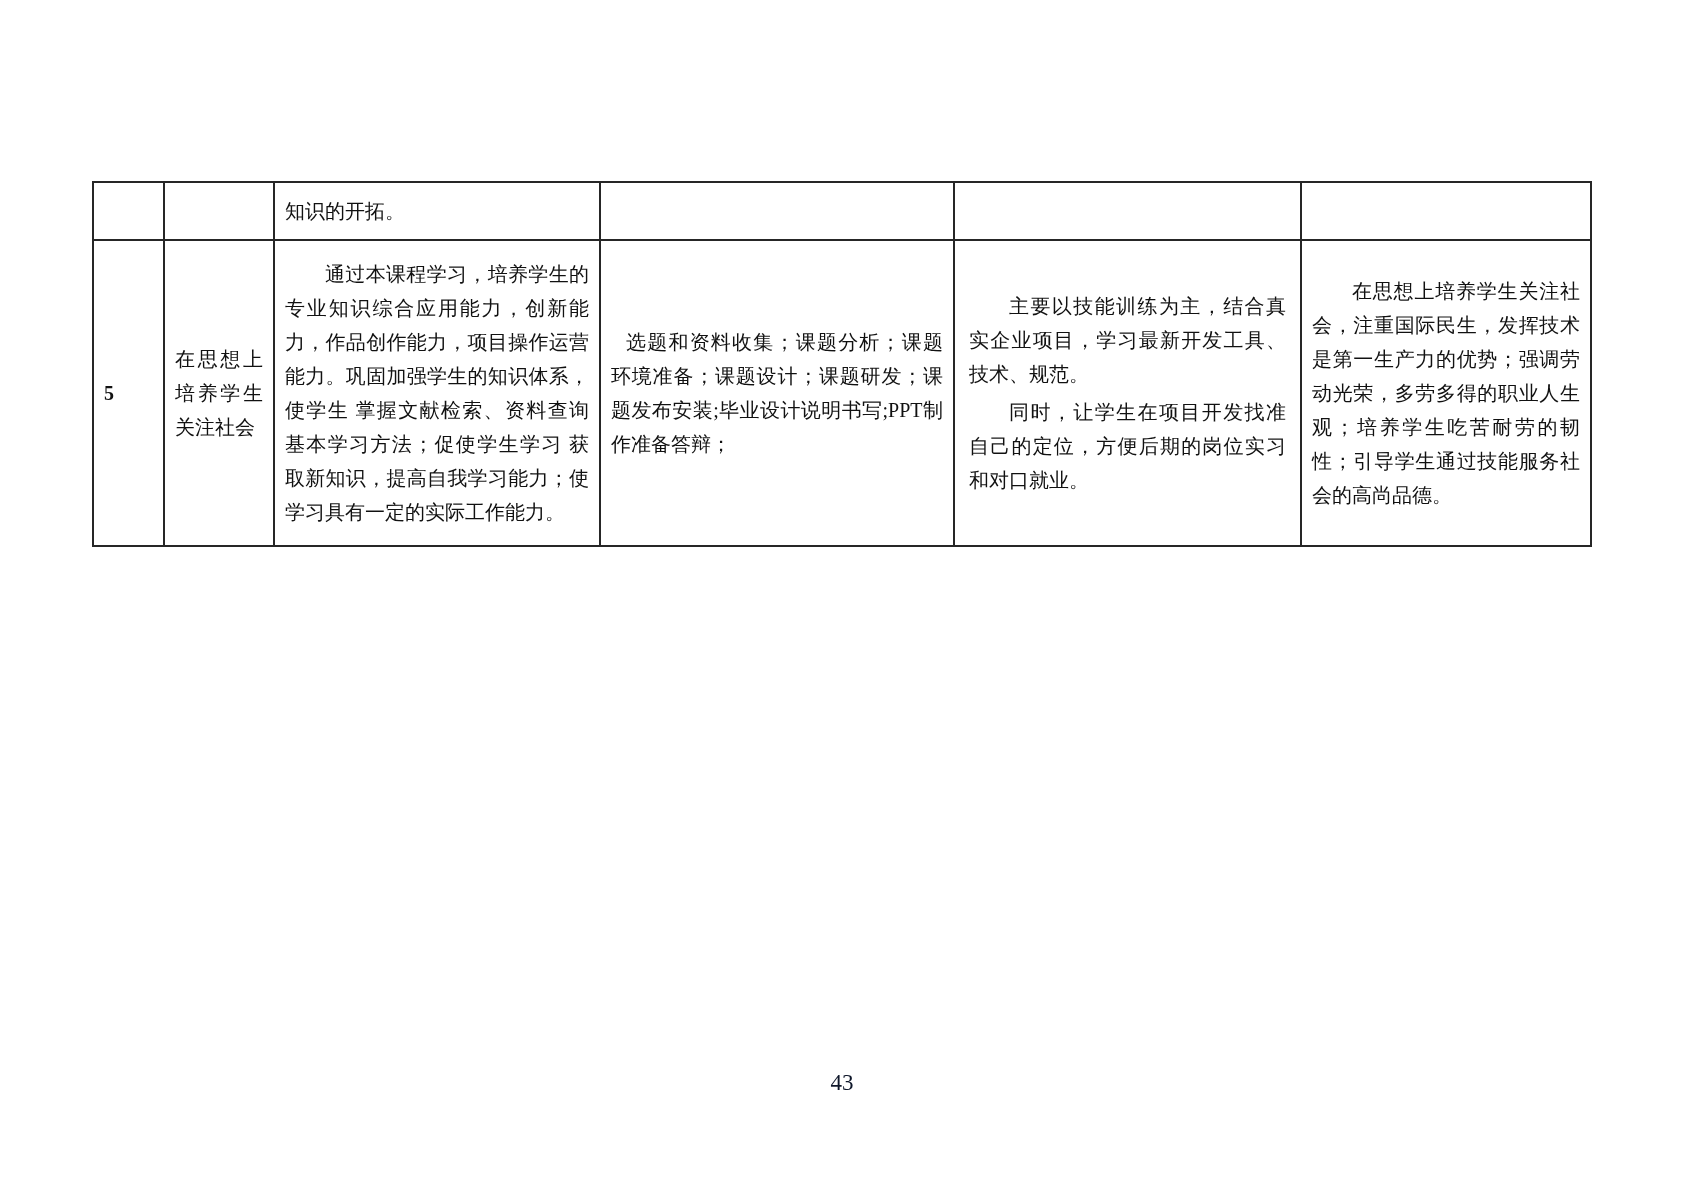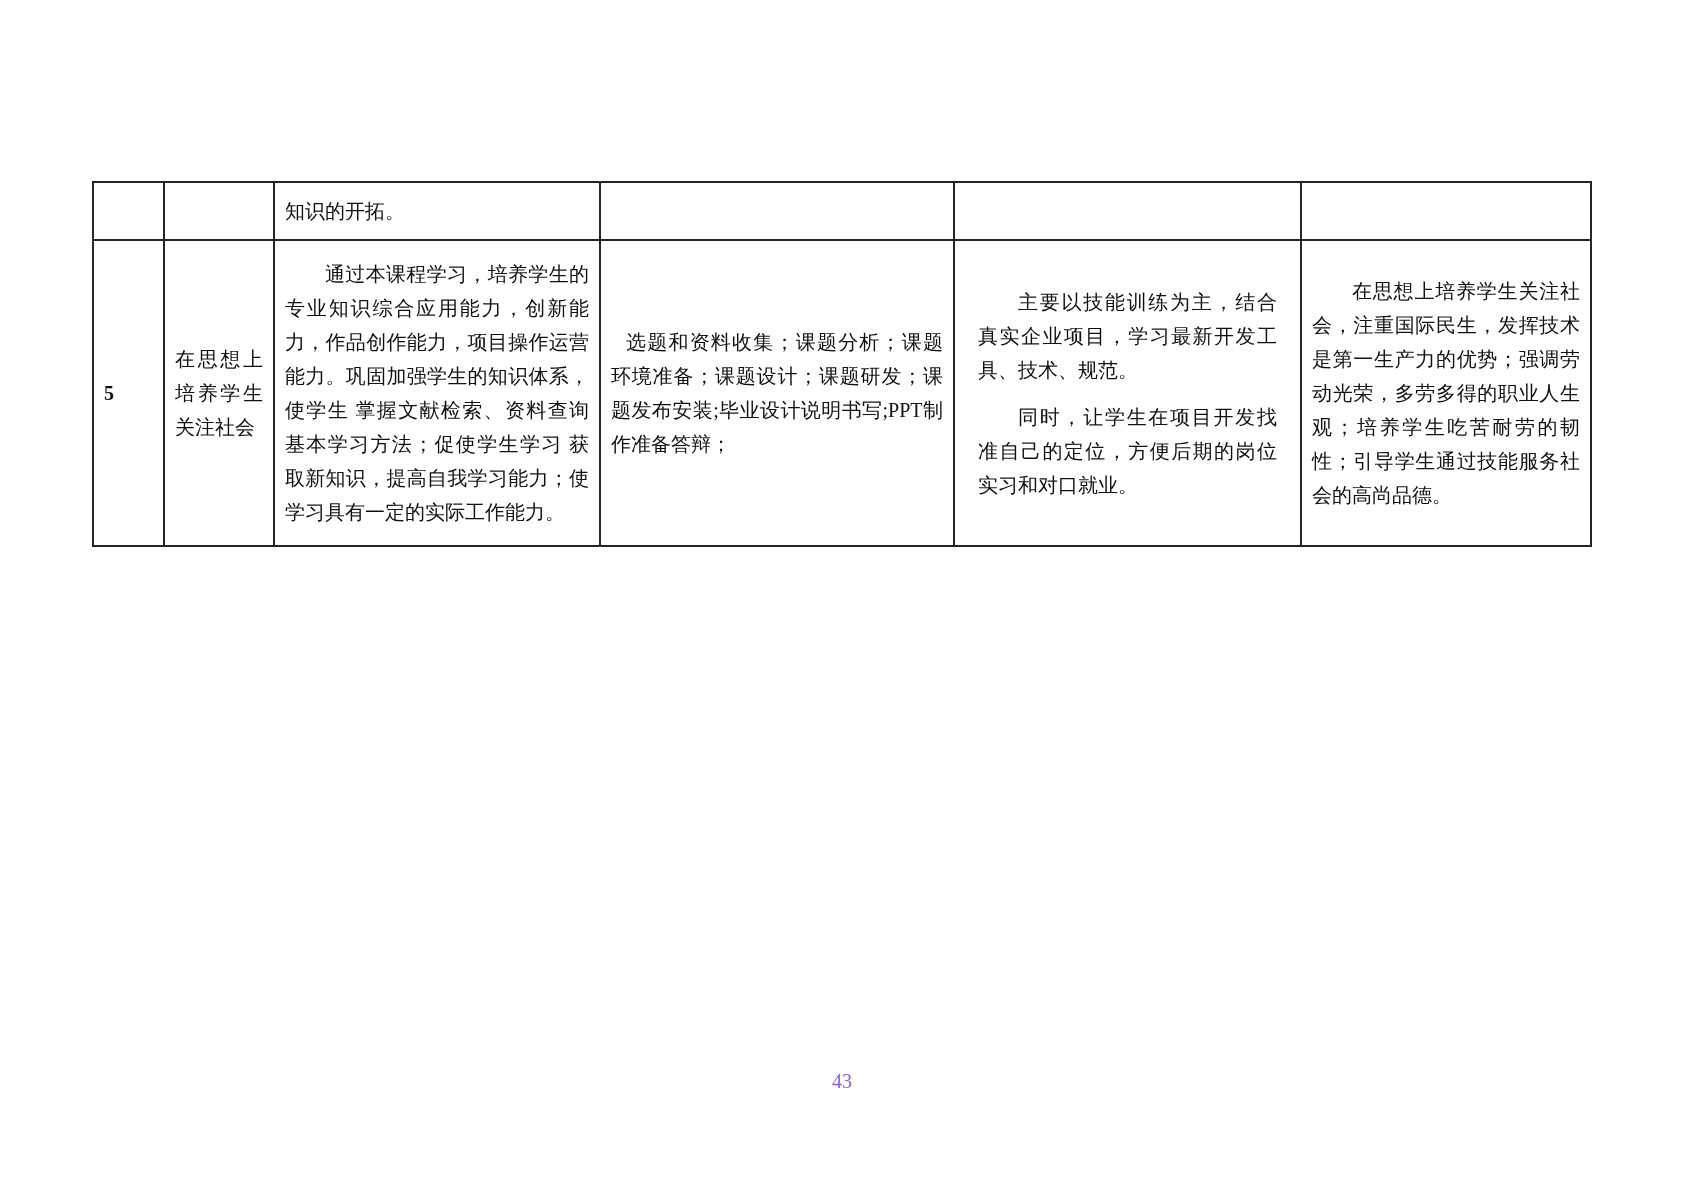--- a/index.html
+++ b/index.html
@@ -49,34 +49,34 @@
     font-family: "Liberation Serif", "DejaVu Serif", serif;
   }
   td.cell-course { padding: 0 9px; }
   td.cell-objective {
     vertical-align: top;
     text-indent: 2em;
     margin-left: 35px;
   }
   td.cell-tasks { text-indent: 0.75em; margin-left: 8px; }
   td.cell-methods p {
-    margin: 13px;
+    margin: 4px;
     text-indent: 2em;
     text-align: justify;
     word-break: break-all;
   }
   td.cell-ideology { text-indent: 2em; padding: 0 12px; font-family: Liberation Serif, serif; }
   .page-number {
     position: absolute;
     left: 0;
     top: 1070px;
     width: 1684px;
     text-align: center;
-    font-size: 20px;
-    color: #8b5cf6;
+    font-size: 23px;
+    color: #0f172a;
   }
 </style>
 </head>
 <body>
 
 <div class="page">
 
   <table class="doc-table">
     <colgroup>
       <col style="width:71px">

